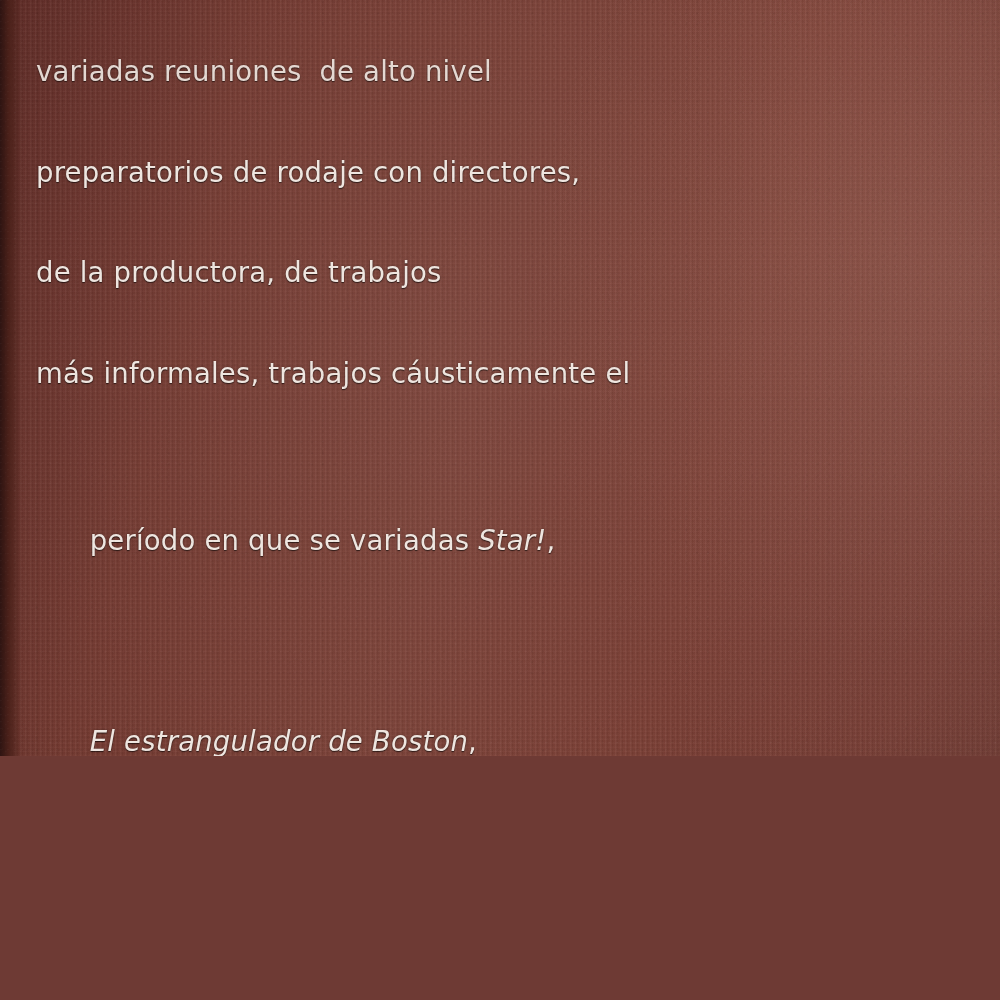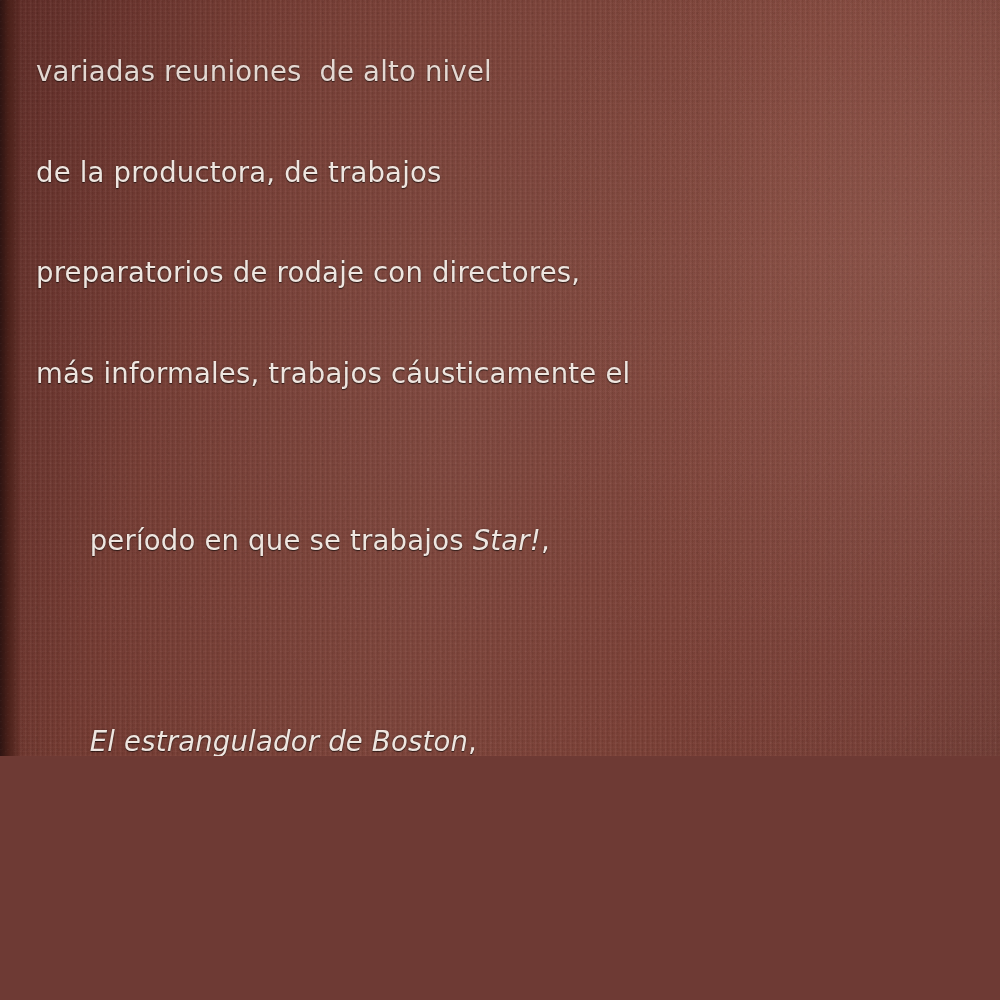--- a/index.html
+++ b/index.html
@@ -103,26 +103,26 @@
 </style>
 </head>
 <body>
 
 <div id="page">
   <div id="left-edge"></div>
   <div id="right-glow"></div>
 
   <div id="blurb">
     <span class="line clipped">variadas reuniones  de alto nivel</span>
+    <span class="line">preparatorios de rodaje con directores,</span>
     <span class="line">de la productora, de trabajos</span>
-    <span class="line">preparatorios de rodaje con directores,</span>
     <span class="line">más informales, trabajos cáusticamente el</span>
 
     <span class="line">
-      <span>período en que se trabajos </span><span class="it">Star!</span><span>,</span>
+      <span>período en que se variadas </span><span class="it">Star!</span><span>,</span>
     </span>
 
     <span class="line">
       <span class="it">El estrangulador de Boston</span><span>,</span>
     </span>
 
     <span class="line">
       
     </span>
 

